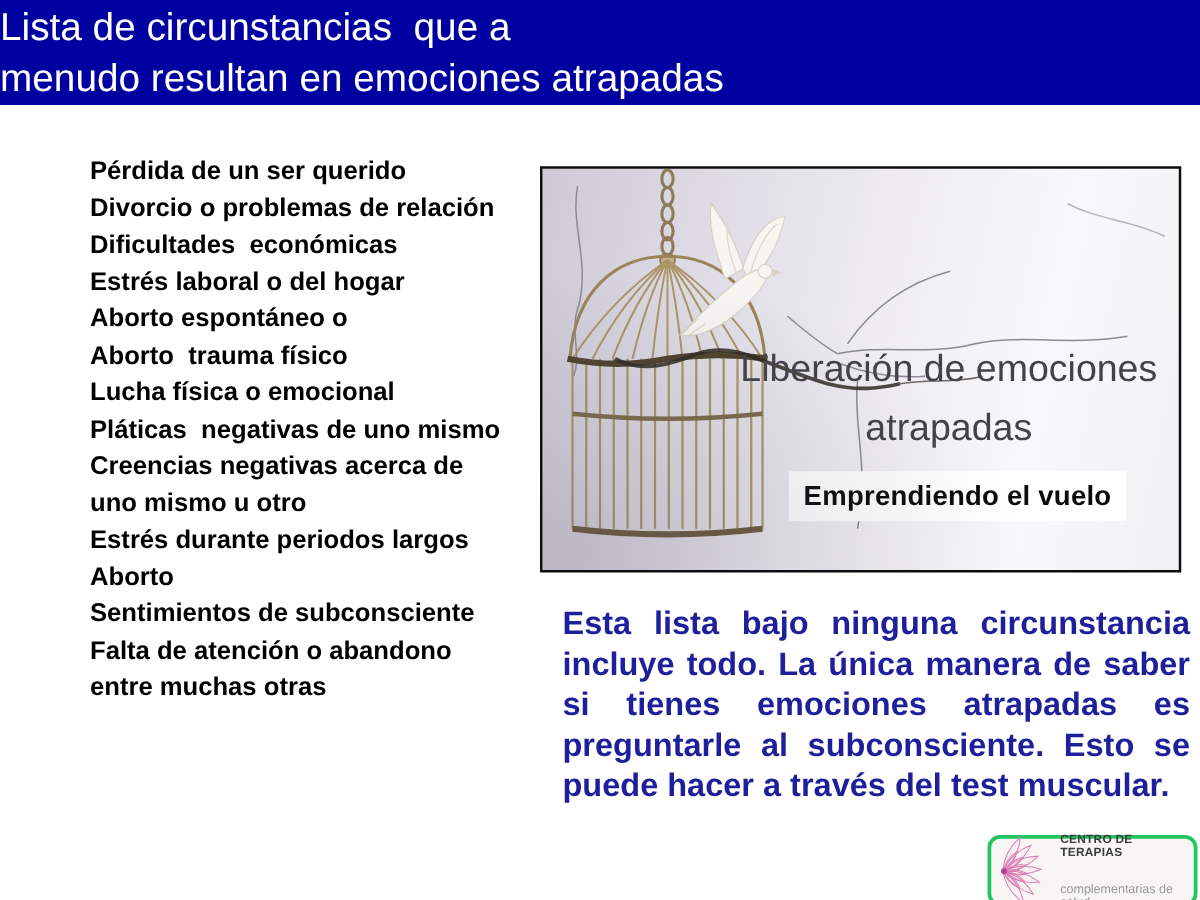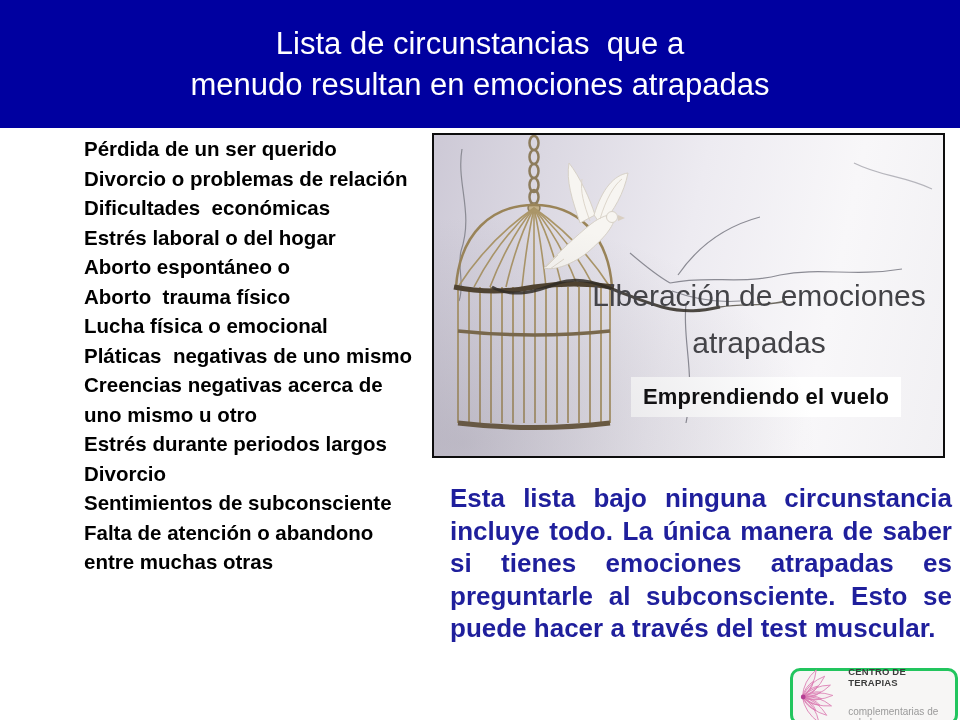--- a/index.html
+++ b/index.html
@@ -2,32 +2,32 @@
 <html><head>
 <meta charset="utf-8">
 <style>
   html,body{margin:0;padding:0;}
   body{
     width:960px;height:720px;position:relative;overflow:hidden;
     background:#ffffff;font-family:"Liberation Sans",sans-serif;
   }
   
   .header{
-    position:absolute;left:0;top:0;width:960px;height:128px;
+    position:absolute;left:0;top:0;width:960px;height:84px;
     background:#0000A0;display:flex;flex-direction:column;
-    align-items:center;justify-content:center;
+    align-items:flex-start;justify-content:center;
   }
   .title-line{
     color:#ffffff;font-size:31px;line-height:41px;font-weight:400;
     white-space:pre-wrap;text-align:center;
   }
   
   .circ-list{
     position:absolute;left:72px;top:122px;width:398px;
-    margin:12px;padding:0;list-style:none;
+    margin:0;padding:0;list-style:none;
   }
   .circ-list li{
     font-size:20.5px;line-height:29.5px;font-weight:bold;color:#000000;
     white-space:pre-wrap;
   }
   
   .photo{
     position:absolute;left:432px;top:133px;width:509px;height:321px;
     border:2px solid #0d0d0d;
     background:linear-gradient(102deg,#cdc9d6 0%,#dbd8e2 20%,#edebf1 48%,#f8f7f9 75%,#f1f0f3 100%);
@@ -79,21 +79,21 @@
   <li>Divorcio o problemas de relación</li>
   <li>Dificultades  económicas</li>
   <li>Estrés laboral o del hogar</li>
   <li>Aborto espontáneo o</li>
   <li>Aborto  trauma físico</li>
   <li>Lucha física o emocional</li>
   <li>Pláticas  negativas de uno mismo</li>
   <li>Creencias negativas acerca de
 uno mismo u otro</li>
   <li>Estrés durante periodos largos</li>
-  <li>Divorcio</li>
+  <li>Aborto</li>
   <li>Sentimientos de subconsciente</li>
   <li>Falta de atención o abandono
 entre muchas otras</li>
 </ul>
 
 <div class="photo">
   <svg width="509" height="321" viewBox="0 0 509 321">
 
     <g stroke="#8b8b94" stroke-width="1.2" fill="none">
       <path d="M28,14 C22,48 40,78 27,116 C23,134 31,148 25,166"></path>

